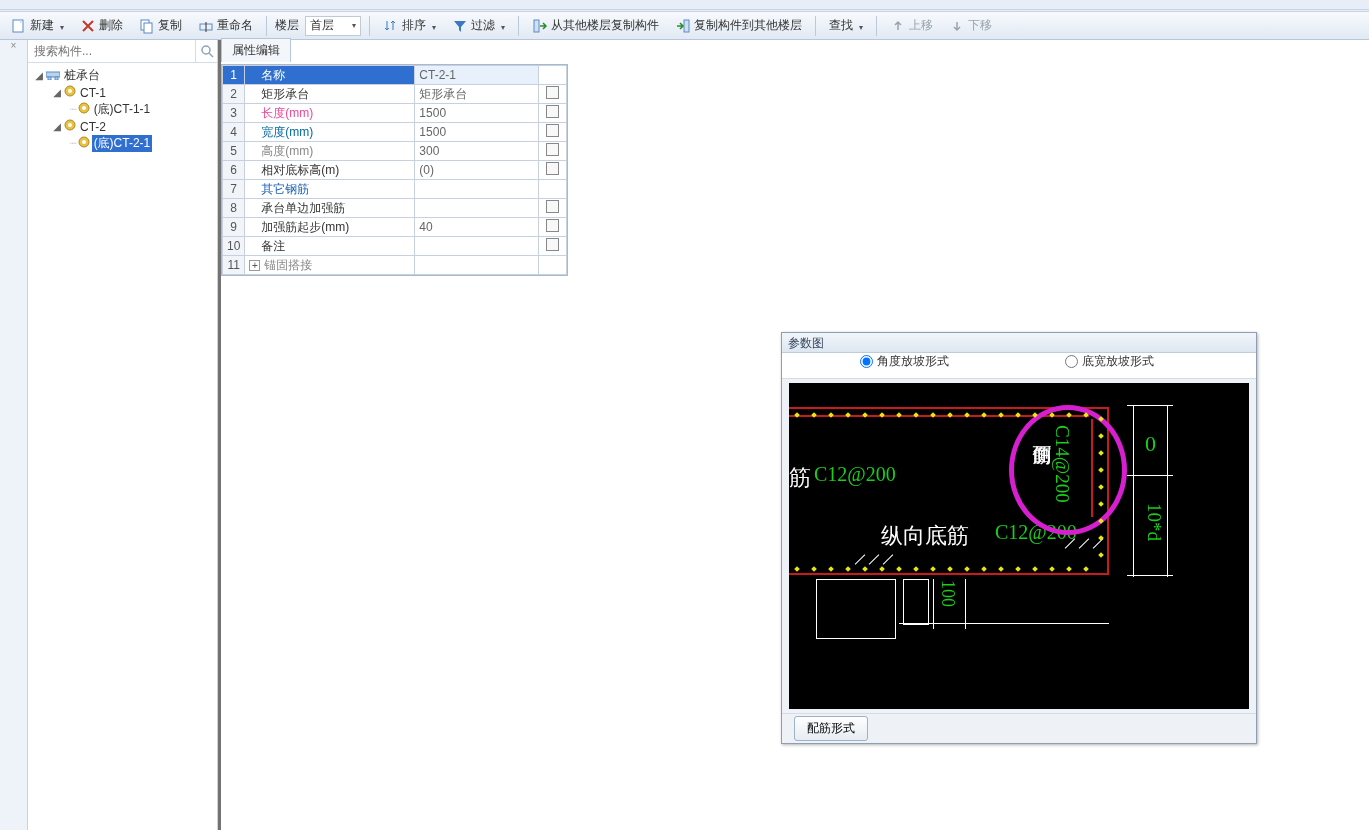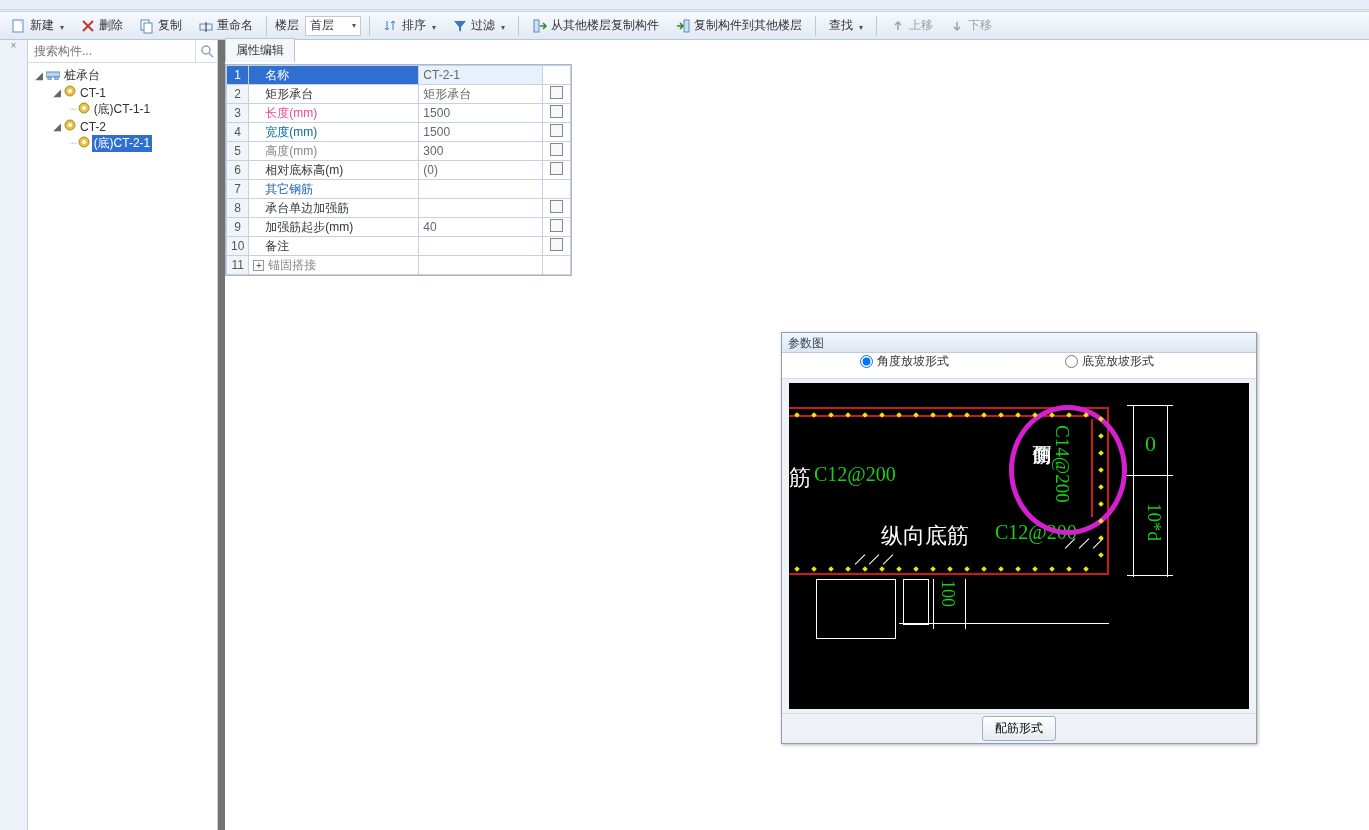--- a/index.html
+++ b/index.html
@@ -19,21 +19,21 @@
 .treepanel { width:190px; border-right:1px solid #c7d2e3; display:flex; flex-direction:column; }
 .search { display:flex; border-bottom:1px solid #d4dce7; }
 .search input { flex:1; border:none; padding:4px 6px; font-size:12px; color:#999; outline:none; }
 .search .sbtn { width:22px; display:flex; align-items:center; justify-content:center; border-left:1px solid #d4dce7; color:#8fa3bb; cursor:pointer; }
 .tree { padding:4px 2px; overflow:auto; flex:1; }
 .tnode { display:flex; align-items:center; height:17px; gap:2px; padding-left:0; white-space:nowrap; }
 .tnode .toggle { width:10px; text-align:center; color:#666; font-size:10px; }
 .tnode .lbl { padding:0 2px; }
 .tnode.sel .lbl { background:#2f6fcf; color:#fff; }
 .dotline { color:#bbb; letter-spacing:-1px; font-size:11px; }
-.centerpanel { flex:1; position:relative; border-left:7px solid #737373;padding-left:40px; }
+.centerpanel { flex:1; position:relative; border-left:3px solid #737373;padding-left:40px; }
 .proptab { position:absolute; top:0; left:0; height:22px; display:flex; align-items:flex-end; }
 .proptab .tab { border:1px solid #b8c5d7; border-bottom:none; background:#f3f7fb; padding:3px 10px; font-size:12px; }
 .proptable { position:absolute; top:24px; left:0; border:1px solid #a9b8cc; background:#fff; }
 .proptable table { border-collapse:collapse; }
 .proptable th, .proptable td { border:1px solid #c6d0de; font-size:12px; }
 .proptable th { background:linear-gradient(#f6f9fc,#e6edf5); height:22px; font-weight:normal; }
 .proptable th.val { color:#c0392b; }
 .proptable td { height:19px; padding:0 4px; }
 .proptable .rn { width:22px; text-align:center; background:#f1f5fa; color:#555; }
 .proptable .pn { width:170px; }
@@ -46,21 +46,21 @@
 .proptable .linkish { color:#1a5fb4; }
 .proptable .exp { display:inline-block; width:11px; height:11px; border:1px solid #999; text-align:center; line-height:9px; font-size:10px; margin-right:4px; color:#555; }
 .chk { width:13px; height:13px; border:1px solid #888; display:inline-block; background:#f8f8f8; }
 .diagpanel { position:absolute; left:781px; top:332px; width:476px; border:1px solid #8f9db0; box-shadow:1px 1px 3px rgba(0,0,0,0.3); background:#eef1f5; }
 .diagpanel .titlebar { height:20px; background:linear-gradient(#f2f6fa,#dde6f1); border-bottom:1px solid #c0ccdb; padding:2px 6px; font-size:12px; color:#3a4a5e; }
 .diagpanel .radios { background:#fff; height:26px; display:flex; align-items:flex-start; border-bottom:1px solid #d4dce7; }
 .diagpanel .radios label { display:flex; align-items:center; gap:4px; font-size:12px; }
 .diagpanel .radios .r1 { margin-left:78px; }
 .diagpanel .radios .r2 { margin-left:116px; }
 .diagpanel .canvas { width:460px; height:326px; background:#000; margin:4px 7px 4px 7px; position:relative; overflow:hidden; font-family:SimSun, serif; }
-.diagpanel .btnrow { height:30px; display:flex; align-items:center; justify-content:center; padding:0 12px; border-top:1px solid #d4dce7; background:#eef1f5; }
+.diagpanel .btnrow { height:30px; display:flex; align-items:center; justify-content:flex-start; padding:0 12px; border-top:1px solid #d4dce7; background:#eef1f5; }
 .diagpanel .btnrow button { padding:3px 12px; border:1px solid #9fb1c6; background:linear-gradient(#fefefe,#e6ecf3); border-radius:3px; font-size:12px; cursor:pointer; }
 .canvas .hlead { position:absolute; border-top:2px solid #c81b1b; }
 .canvas .hlead2 { position:absolute; border-top:2px solid #c81b1b; }
 .canvas .vlead { position:absolute; border-left:2px solid #c81b1b; }
 .canvas .greentxt { color:#19d019; position:absolute; font-size:20px; }
 .canvas .greenv { color:#19d019; position:absolute; font-size:19px; writing-mode:vertical-rl; }
 .canvas .whitetxt { color:#fff; position:absolute; font-size:22px; }
 .canvas .whitev { color:#fff; position:absolute; font-size:19px; writing-mode:vertical-rl; }
 .canvas .ydot { width:4px; height:4px; background:#e6e619; position:absolute; transform:rotate(45deg); }
 .canvas .dimline { position:absolute; border-top:1px solid #fff; }

